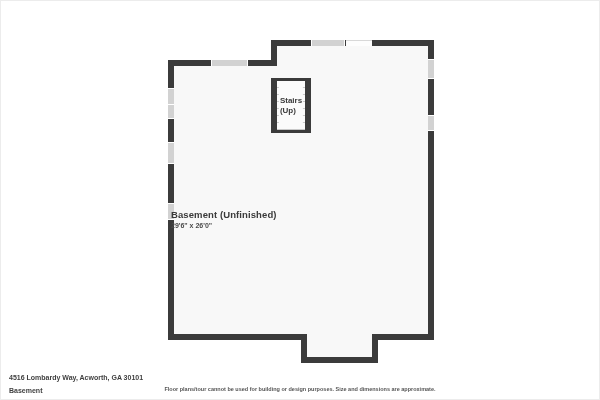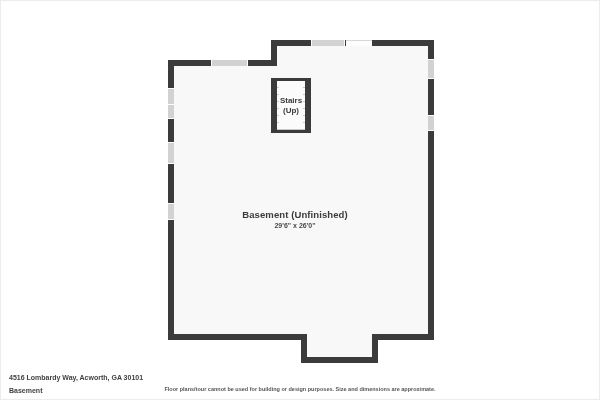--- a/index.html
+++ b/index.html
@@ -47,25 +47,25 @@
   
   .stairs{
     position:absolute;left:270px;top:77px;width:40px;height:55px;box-sizing:border-box;
     border-left:6px solid var(--wall,#3b3b3b);border-right:6px solid var(--wall,#3b3b3b);
     border-top:3px solid var(--wall,#3b3b3b);border-bottom:3px solid var(--wall,#3b3b3b);
     background:repeating-linear-gradient(to bottom,#fbfbfb 0 6px,#c9c9c9 6px 7px);
   }
   .stairs-label{
     position:absolute;left:50%;top:50%;transform:translate(-50%,-50%);
     background:#fbfbfb;color:#3a3a3a;font-size:8px;font-weight:700;
-    line-height:1.25;text-align:center;white-space:nowrap;padding:11px 1px;
+    line-height:1.25;text-align:left;white-space:nowrap;padding:11px 1px;
   }
   
   .room-label{
-    position:absolute;left:164px;top:208px;width:260px;text-align:center;color:#3a3a3a;
+    position:absolute;left:170px;top:208px;width:260px;text-align:left;color:#3a3a3a;
   }
   .room-name{font-size:9.5px;font-weight:700;letter-spacing:.1px;}
   .room-dims{font-size:7px;font-weight:600;color:#4a4a4a;margin-top:2px;}
   
   .footer-address{position:absolute;left:8px;top:373px;font-size:7px;font-weight:700;color:#3f3f3f;}
   .footer-floor{position:absolute;left:8px;top:386px;font-size:7px;font-weight:700;color:#3f3f3f;}
   .disclaimer{position:absolute;left:0;top:385px;width:100%;text-align:center;
     font-size:5.5px;font-weight:600;color:#555;}
 </style>
 </head>

